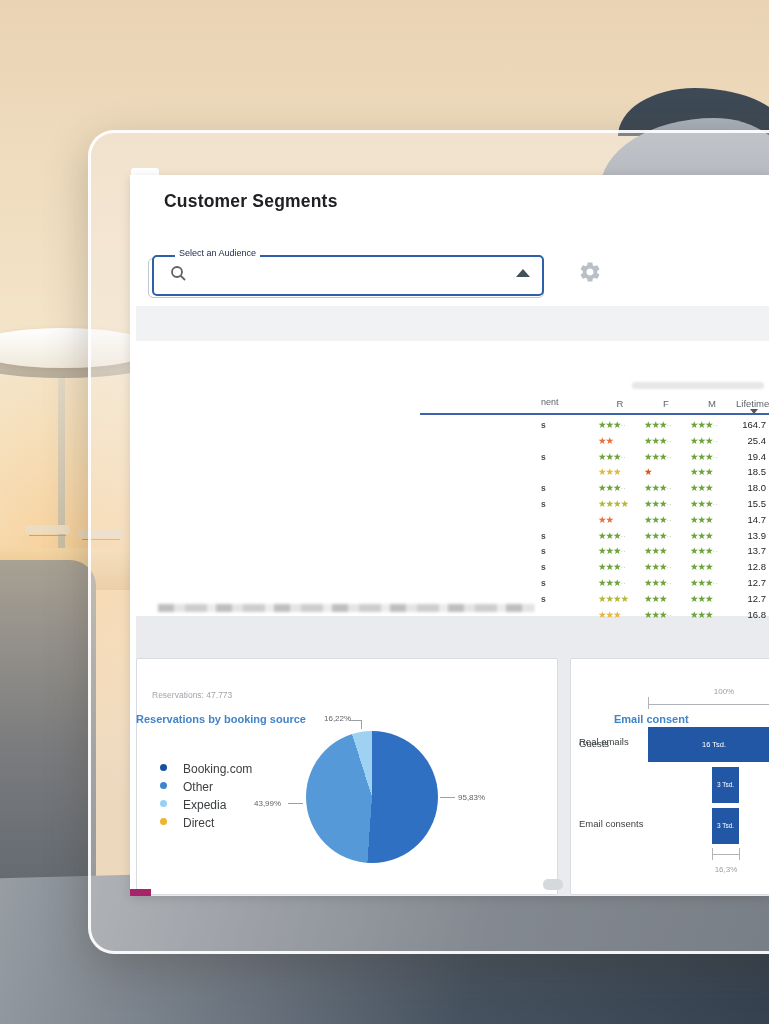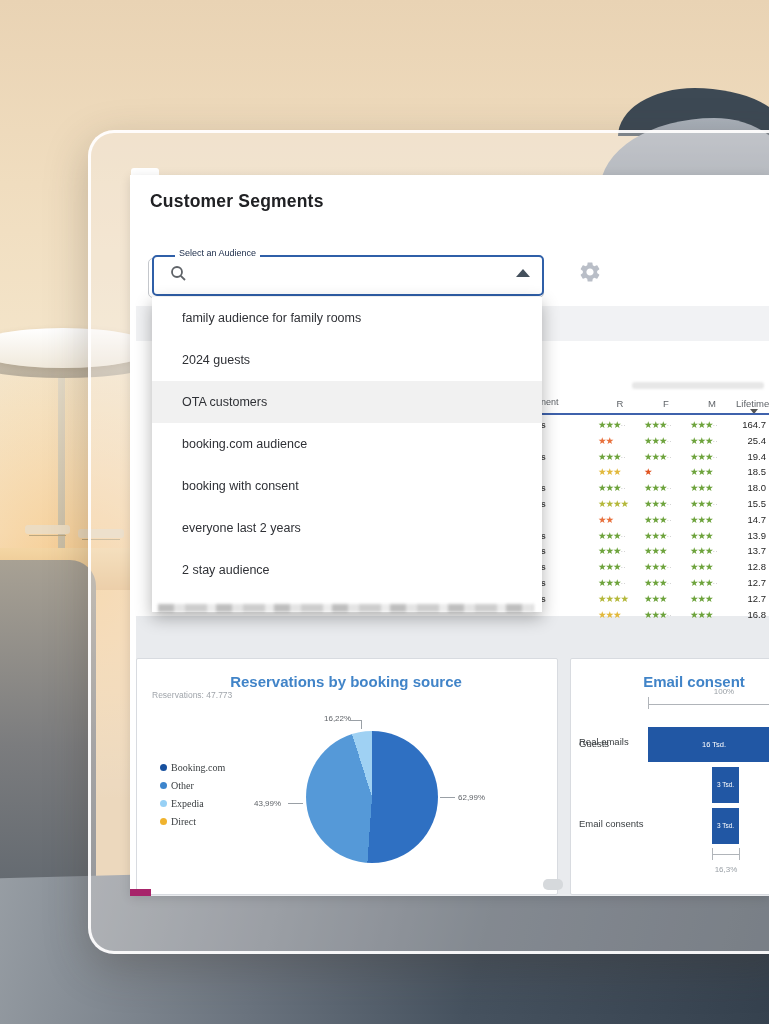--- a/index.html
+++ b/index.html
@@ -23,21 +23,21 @@
     background:linear-gradient(105deg,#9aa0a6 0%,#6a737e 35%,#46525f 60%,#333f4c 100%);}
   .bg-rock-top{left:618px;top:88px;width:170px;height:48px;border-radius:45% 55% 0 0/100% 100% 0 0;background:#3d4954;}
   .bg-cliff-right{left:600px;top:118px;width:190px;height:80px;border-radius:60% 40% 0 0/90% 70% 0 0;
     background:linear-gradient(180deg,#aab1ba,#8d96a1);}
   
   .frame{left:88px;top:130px;width:702px;height:818px;border-radius:26px;
     border:3px solid rgba(255,255,255,.92);background:rgba(246,242,238,.35);
     box-shadow:0 14px 44px rgba(60,50,40,.28);}
   .panel{left:130px;top:175px;width:640px;height:721px;background:#fff;box-shadow:0 2px 10px rgba(0,0,0,.12);}
   .panel-tab{left:131px;top:168px;width:28px;height:9px;background:#fff;border-radius:3px 3px 0 0;}
-  .page-title{left:150px;top:191px;font-size:17.5px;font-weight:bold;color:#202124;letter-spacing:.2px;}
+  .page-title{left:164px;top:191px;font-size:17.5px;font-weight:bold;color:#202124;letter-spacing:.2px;}
   .toolbar-strip{left:136px;top:306px;width:634px;height:35px;background:#f1f2f4;}
   
   .select-ghost{left:148px;top:258px;width:394px;height:38px;border:1px solid #c4c7cc;border-radius:5px;}
   .select-box{left:152px;top:255px;width:388px;height:37px;border:2px solid #2f5fa8;border-radius:5px;background:#fff;z-index:30;}
   .select-label{left:175px;top:248px;font-size:9px;color:#20304d;background:#fff;padding:0 4px;z-index:31;}
   .select-value{left:198px;top:265px;font-size:13px;font-weight:bold;color:#173a63;background:#b8d7f8;padding:1px 4px;z-index:31;}
   .search-ic{left:170px;top:265px;z-index:31;}
   .caret-up{left:516px;top:269px;width:0;height:0;border-left:7px solid transparent;border-right:7px solid transparent;
     border-bottom:8px solid #44505c;z-index:31;}
   .gear{left:578px;top:260px;z-index:7;}
@@ -58,25 +58,25 @@
     box-shadow:0 6px 16px rgba(0,0,0,.3);}
   .dd-item{height:42px;line-height:42px;padding-left:30px;font-size:12.5px;color:#2f3136;cursor:pointer;}
   .dd-item.hl{background:#f1f1f1;}
   .blur-row{left:158px;top:604px;width:376px;height:8px;z-index:45;opacity:.75;filter:blur(1.5px);
     background:repeating-linear-gradient(90deg,#a9a9a9 0 16px,#dcdcdc 16px 27px,#bdbdbd 27px 49px,#e6e6e6 49px 58px);}
   
   .cards-bg{left:136px;top:616px;width:634px;height:280px;background:#e9ebee;}
   .card{position:absolute;background:#fff;border:1px solid #d8dbe0;border-radius:2px;}
   .card-l{left:136px;top:658px;width:420px;height:235px;}
   .card-r{left:570px;top:658px;width:220px;height:235px;}
-  .c-title{position:absolute;font-size:15px;font-weight:bold;color:#4184c8;text-align:center;}
+  .c-title{position:absolute;font-size:11px;font-weight:bold;color:#4184c8;text-align:left;margin-top:40px;}
   .c-sub{left:152px;top:690px;font-size:8.5px;color:#a0a5ab;}
   .legend-item{position:absolute;left:160px;height:12px;}
   .legend-item .dot{position:absolute;left:0;top:2px;width:7px;height:7px;border-radius:50%;}
-  .legend-item .lg-label{position:absolute;left:11px;top:0;font-size:10px;color:#3c4043;white-space:nowrap;font-family:Liberation Serif, serif;}
+  .legend-item .lg-label{position:absolute;left:23px;top:0;font-size:12px;color:#3c4043;white-space:nowrap;}
   .pie{left:306px;top:731px;width:132px;height:132px;border-radius:50%;}
   .pct{position:absolute;font-size:8px;color:#5f6368;white-space:nowrap;}
   .leader{position:absolute;background:#9aa0a6;}
   
   .f-label{position:absolute;left:579px;font-size:9.5px;color:#3c4043;white-space:nowrap;}
   .f-bar{position:absolute;background:#2157a4;}
   .f-barval{position:absolute;color:#fff;font-size:7.5px;text-align:center;}
   .f-line{position:absolute;background:#b0b4b9;}
   .f-pct{position:absolute;font-size:8px;color:#9aa0a6;text-align:center;}
   .scroll-nub{left:543px;top:879px;width:20px;height:11px;border-radius:5px;background:#d6d9dc;z-index:8;}
@@ -217,29 +217,20 @@
       </div>
       <div class="trow" style="top: 607.6px;">
         <span class="tail"></span>
         <span class="stars" style="left:178px"><span style="color:#e2b93d">★★★</span></span>
         <span class="stars" style="left:224px"><span style="color:#6da33c">★★★</span><span class="fade">··</span></span>
         <span class="stars" style="left:270px"><span style="color:#6da33c">★★★</span></span>
         <span class="val">16.8</span>
       </div>
     </div>
 
-  <div class="abs dropdown" id="dropdown">
-      <div class="dd-item">family audience for family rooms</div>
-      <div class="dd-item">2024 guests</div>
-      <div class="dd-item hl">OTA customers</div>
-      <div class="dd-item">booking.com audience</div>
-      <div class="dd-item">booking with consent</div>
-      <div class="dd-item">everyone last 2 years</div>
-      <div class="dd-item">2 stay audience</div>
-    </div>
   <div class="abs blur-row"></div>
 
   <div class="abs cards-bg"></div>
 
   <div class="card card-l"></div>
   <div class="c-title" style="left:136px;top:673px;width:420px">Reservations by booking source</div>
   <div class="abs c-sub">Reservations: 47.773</div>
   <div id="legend">
       <div class="legend-item" style="top: 762px;">
         <span class="dot" style="background:#17509e"></span>
@@ -255,21 +246,21 @@
       </div>
       <div class="legend-item" style="top: 816px;">
         <span class="dot" style="background:#f0b32e"></span>
         <span class="lg-label">Direct</span>
       </div>
     </div>
   <div class="abs pie" id="pie" style="background: conic-gradient(rgb(47, 112, 194) 0%, rgb(47, 112, 194) 51.12%, rgb(85, 153, 216) 51.12%, rgb(85, 153, 216) 95.11%, rgb(159, 209, 243) 95.11%, rgb(159, 209, 243) 99.99%, rgb(240, 179, 46) 99.99%, rgb(240, 179, 46) 100%);"></div>
   <div class="pct" style="left:324px;top:714px">16,22%</div>
   <div class="leader" style="left:349px;top:720px;width:13px;height:1px"></div>
   <div class="leader" style="left:361px;top:720px;width:1px;height:9px"></div>
-  <div class="pct" style="left:458px;top:793px">62,99%</div>
+  <div class="pct" style="left:458px;top:793px">95,83%</div>
   <div class="leader" style="left:440px;top:797px;width:15px;height:1px"></div>
   <div class="pct" style="left:254px;top:799px">43,99%</div>
   <div class="leader" style="left:288px;top:803px;width:15px;height:1px"></div>
 
   <div class="card card-r"></div>
   <div class="c-title" style="left:614px;top:673px;width:160px">Email consent</div>
   <div class="f-pct" style="left:700px;top:687px;width:48px">100%</div>
   <div class="f-line" style="left:648px;top:697px;width:1px;height:12px"></div>
   <div class="f-line" style="left:648px;top:704px;width:130px;height:1px"></div>
 

